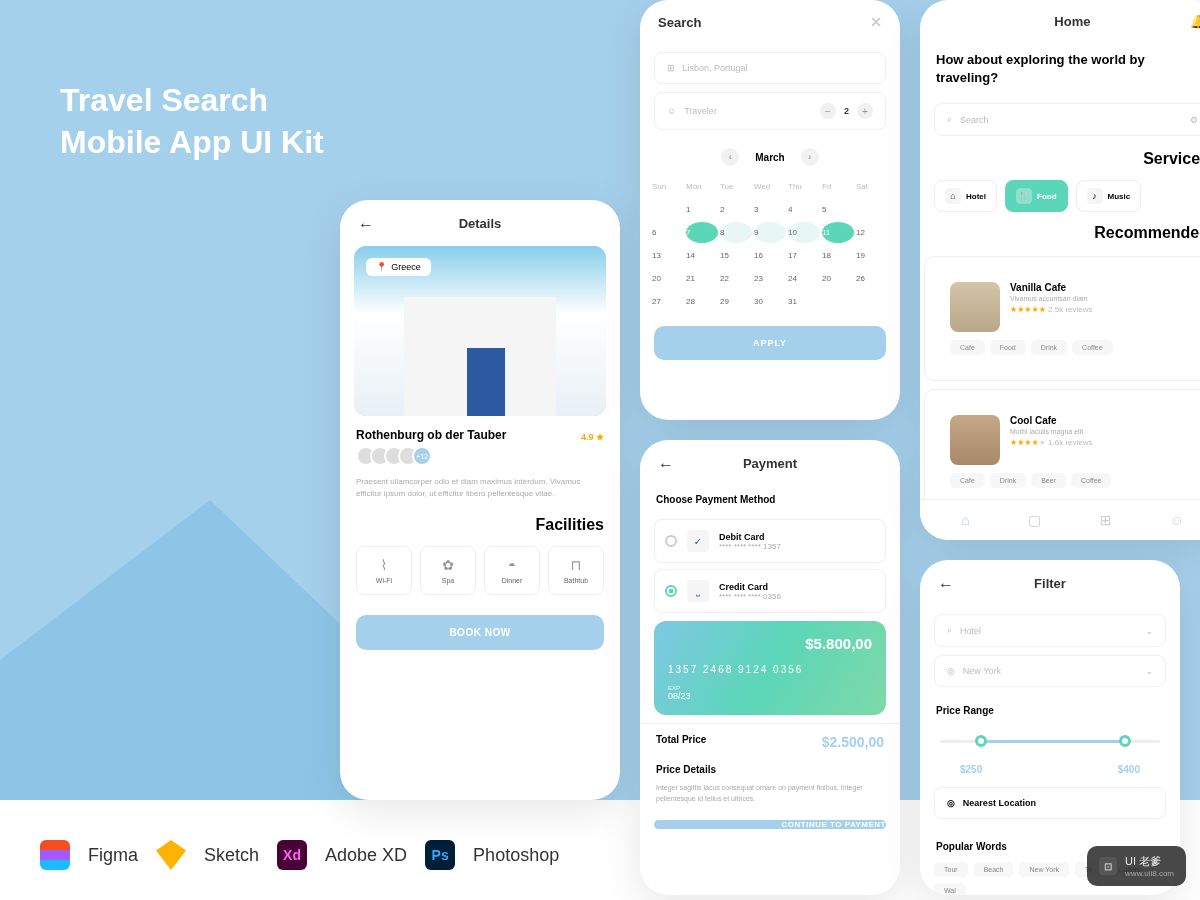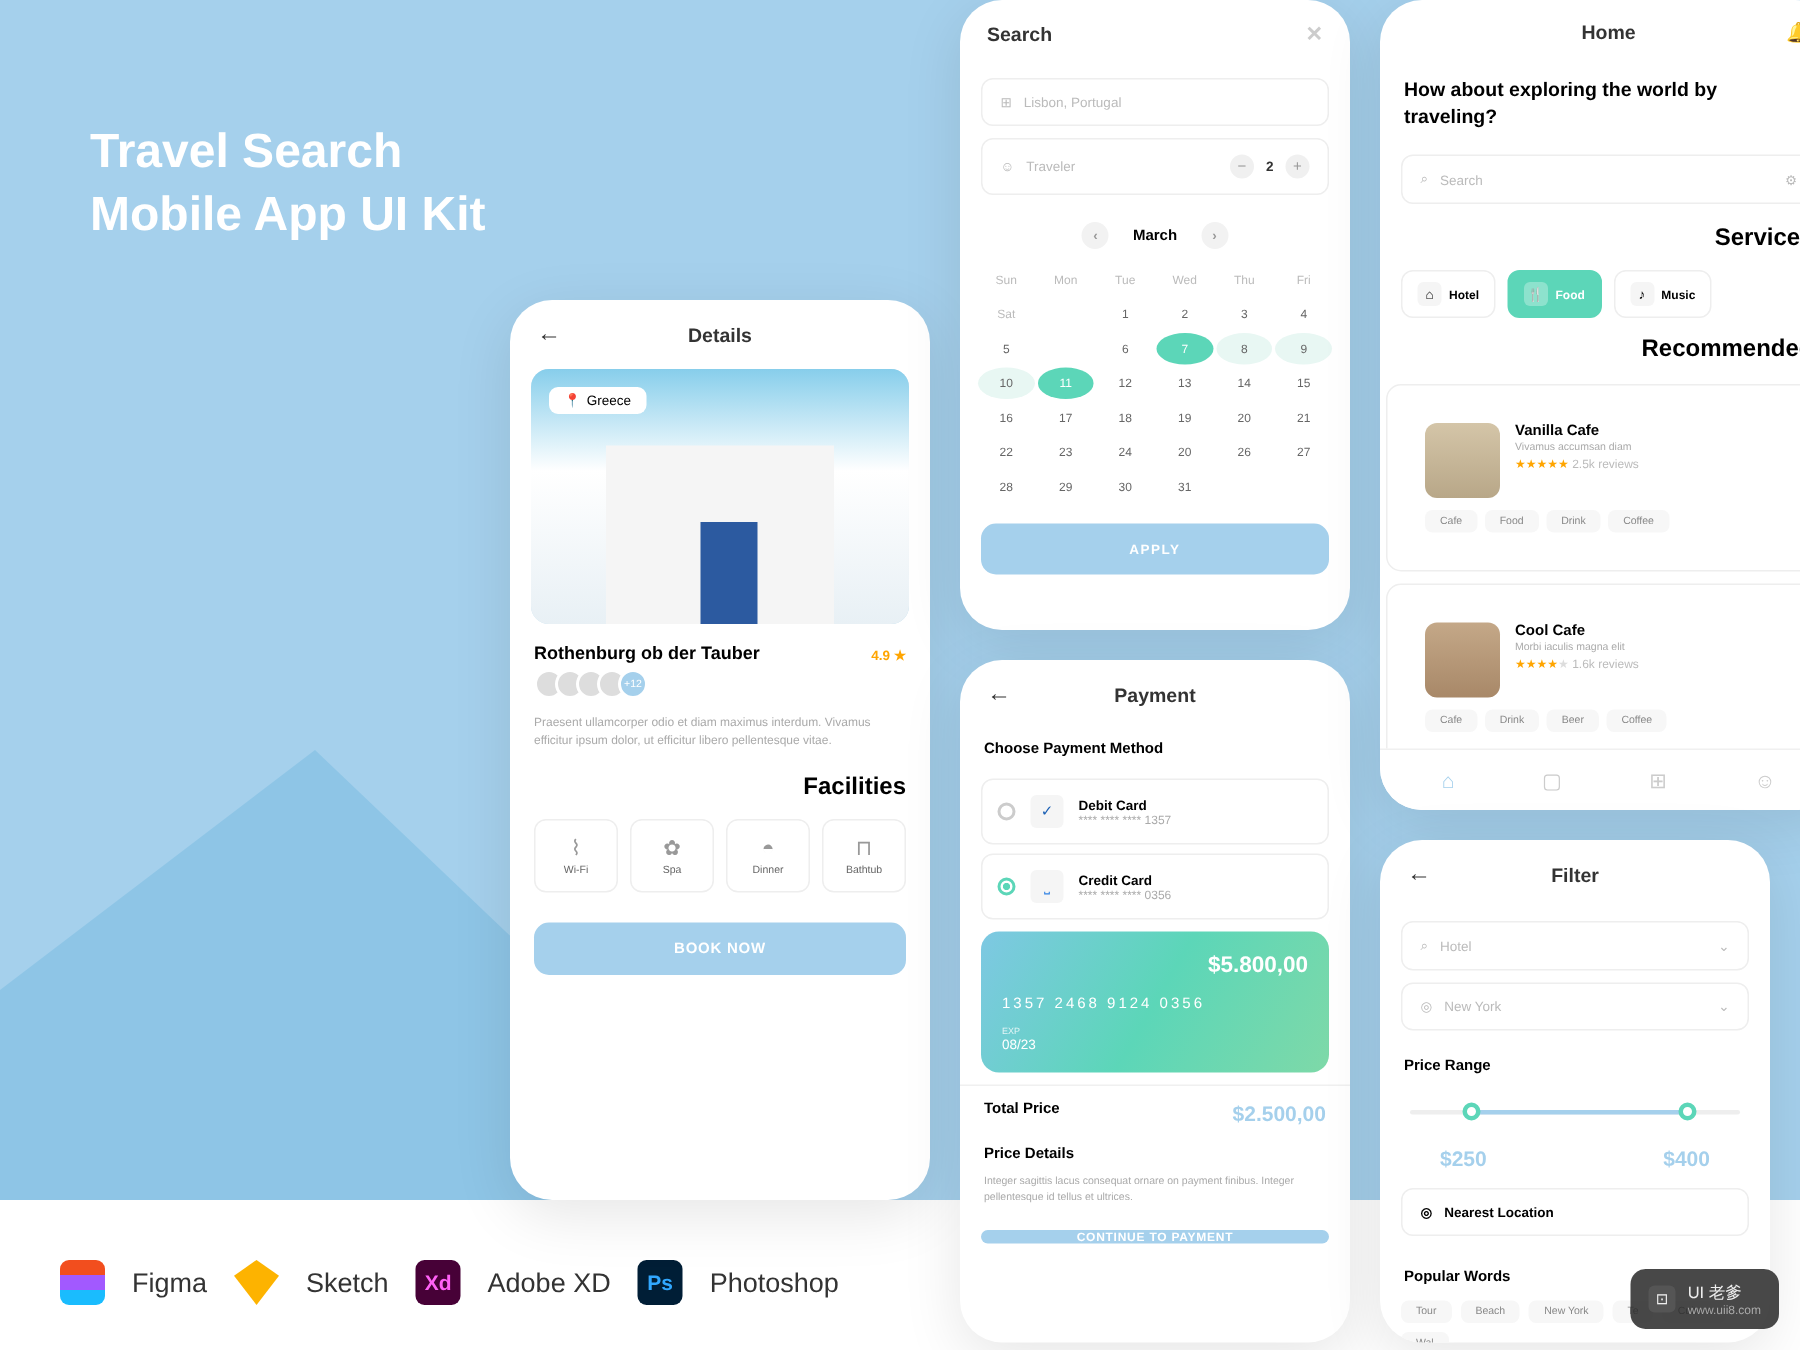--- a/index.html
+++ b/index.html
@@ -45,21 +45,21 @@
 
 
 .search-phone { top: 0; left: 640px; width: 260px; height: 420px; }
 .search-phone .close { font-size: 14px; color: #ccc; }
 .input-row { margin: 8px 14px; padding: 10px 12px; border: 1px solid #eee; border-radius: 8px; display: flex; align-items: center; gap: 8px; font-size: 9px; color: #bbb; }
 .stepper { margin-left: auto; display: flex; align-items: center; gap: 8px; }
 .step-btn { width: 16px; height: 16px; border-radius: 50%; background: #f0f0f0; display: flex; align-items: center; justify-content: center; font-size: 10px; color: #999; }
 .step-val { color: #333; font-weight: 600; }
 .month-nav { display: flex; align-items: center; justify-content: center; gap: 16px; padding: 10px; font-size: 10px; font-weight: 600; }
 .nav-btn { width: 18px; height: 18px; border-radius: 50%; background: #f2f2f2; display: flex; align-items: center; justify-content: center; font-size: 9px; color: #999; }
-.cal-grid { display: grid; grid-template-columns: repeat(6, 1fr); padding: 0 12px; gap: 2px; text-align: center; }
+.cal-grid { display: grid; grid-template-columns: repeat(7, 1fr); padding: 0 12px; gap: 2px; text-align: left; }
 .cal-head { font-size: 8px; color: #bbb; padding: 6px 0; }
 .cal-day { font-size: 8px; color: #666; padding: 6px 0; border-radius: 50%; position: relative; }
 .cal-day.sel { background: #5cd6b8; color: #fff; }
 .cal-day.range { background: #e8f7f3; }
 .apply-btn { margin: 14px; padding: 12px; background: #a5d0ec; color: #fff; border-radius: 10px; text-align: center; font-size: 9px; font-weight: 700; letter-spacing: 1px; }
 
 
 .payment-phone { top: 440px; left: 640px; width: 260px; height: 455px; }
 .pay-label { padding: 8px 16px; font-size: 10px; font-weight: 700; }
 .pay-method { margin: 6px 14px; padding: 10px; border: 1px solid #eee; border-radius: 8px; display: flex; align-items: center; gap: 10px; }
@@ -72,21 +72,21 @@
 .credit-card { margin: 8px 14px; padding: 14px; border-radius: 12px; background: linear-gradient(120deg, #7ec8e3, #5cd6b8, #7ed9a8); color: #fff; }
 .cc-amount { text-align: right; font-size: 15px; font-weight: 600; }
 .cc-num { font-size: 10px; letter-spacing: 2px; margin-top: 12px; }
 .cc-exp-label { font-size: 6px; margin-top: 10px; opacity: 0.8; }
 .cc-exp { font-size: 9px; }
 .total-row { display: flex; justify-content: space-between; padding: 10px 16px; border-top: 1px solid #f0f0f0; margin-top: 8px; }
 .total-label { font-size: 10px; font-weight: 700; }
 .total-val { font-size: 14px; color: #a5d0ec; font-weight: 600; }
 .price-details-label { padding: 4px 16px; font-size: 10px; font-weight: 700; }
 .price-desc { padding: 4px 16px 8px; font-size: 7px; color: #aaa; line-height: 1.5; }
-.continue-btn { margin: 8px 14px; background: #a5d0ec; color: #fff; border-radius: 10px; text-align: center; font-size: 8px; font-weight: 700; letter-spacing: 0.5px; }
+.continue-btn { margin: 8px 14px; background: #a5d0ec; color: #fff; border-radius: 10px; text-align: right; font-size: 8px; font-weight: 700; letter-spacing: 0.5px; }
 
 
 .home-phone { top: 0; left: 920px; width: 305px; height: 540px; }
 .bell { font-size: 13px; }
 .home-hero { padding: 8px 16px; font-size: 13px; font-weight: 700; line-height: 1.4; }
 .search-input { margin: 8px 14px; padding: 10px 12px; border: 1px solid #eee; border-radius: 8px; display: flex; align-items: center; gap: 8px; font-size: 9px; color: #bbb; }
 .search-input .filter-ic { margin-left: auto; }
 .chips { display: flex; gap: 8px; padding: 6px 14px; overflow: hidden; }
 .chip { display: flex; align-items: center; gap: 5px; padding: 7px 10px; border: 1px solid #eee; border-radius: 8px; font-size: 8px; font-weight: 600; background: #fff; }
 .chip.active { background: #5cd6b8; color: #fff; border-color: #5cd6b8; }
@@ -108,21 +108,21 @@
 
 
 .filter-phone { top: 560px; left: 920px; width: 260px; height: 335px; }
 .select-row { margin: 8px 14px; padding: 10px 12px; border: 1px solid #eee; border-radius: 8px; display: flex; align-items: center; gap: 8px; font-size: 9px; color: #bbb; }
 .select-row .chev { margin-left: auto; }
 .range-label { padding: 10px 16px 4px; font-size: 10px; font-weight: 700; }
 .range-slider { margin: 12px 20px; position: relative; height: 20px; }
 .range-track { position: absolute; top: 8px; left: 0; right: 0; height: 3px; background: #eee; border-radius: 2px; }
 .range-fill { position: absolute; top: 8px; left: 18%; right: 15%; height: 3px; background: #a5d0ec; }
 .range-thumb { position: absolute; top: 3px; width: 12px; height: 12px; border-radius: 50%; background: #fff; border: 3px solid #5cd6b8; }
-.range-labels { display: flex; justify-content: space-between; padding: 0 40px; font-size: 14px; color: #a5d0ec; font-weight: 600; }
+.range-labels { display: flex; justify-content: space-between; padding: 0 40px; font-size: 10px; color: #a5d0ec; font-weight: 600; }
 .nearest { margin: 12px 14px; padding: 10px 12px; display: flex; align-items: center; gap: 8px; font-size: 9px; font-weight: 600; border: 1px solid #eee; border-radius: 8px; }
 .pop-words { display: flex; flex-wrap: wrap; gap: 6px; padding: 6px 14px; }
 
 .watermark { position: absolute; bottom: 14px; right: 14px; background: rgba(40,40,40,0.85); color: #eee; padding: 8px 12px; border-radius: 10px; font-size: 11px; display: flex; align-items: center; gap: 8px; }
 .watermark .logo { width: 18px; height: 18px; border-radius: 4px; background: #555; display: flex; align-items: center; justify-content: center; font-size: 10px; }
 .watermark .sub { font-size: 8px; color: #aaa; }
 </style>
 </head>
 <body>
 

